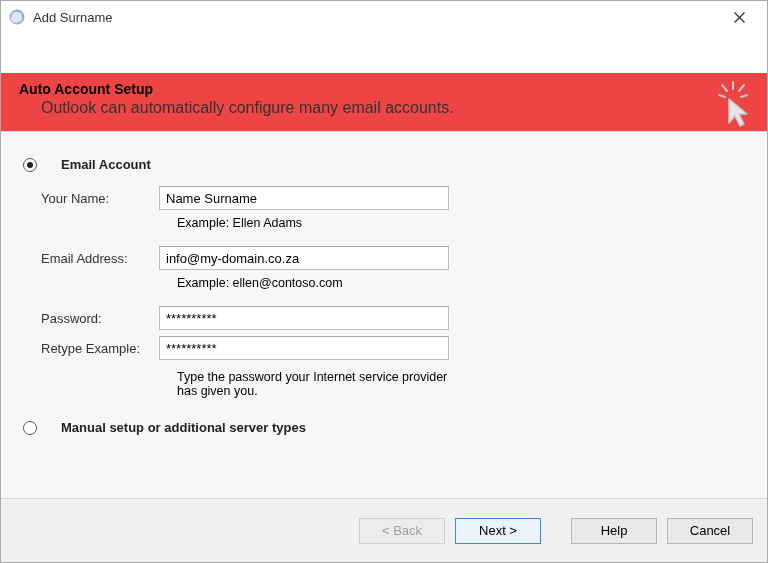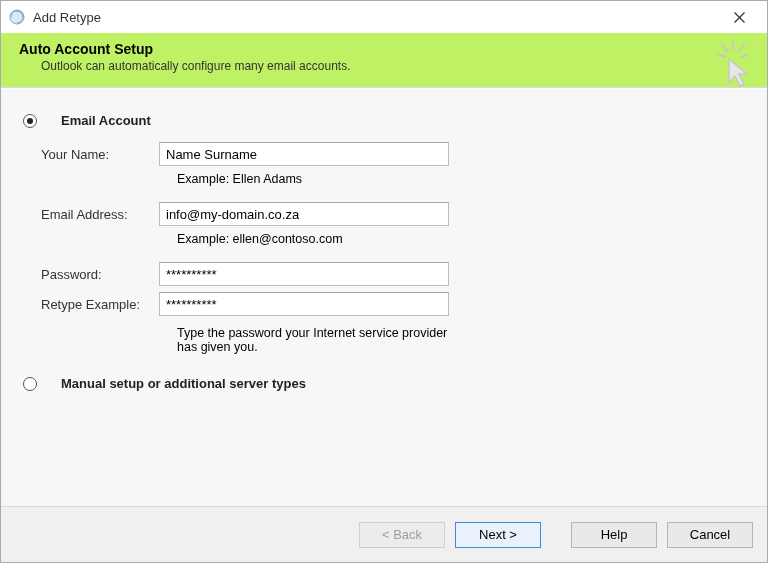--- a/index.html
+++ b/index.html
@@ -37,29 +37,30 @@
     display:flex; align-items:center; justify-content:center;
     cursor:pointer;
   }
   .titlebar .close svg { width:11px; height:11px; }
 
   
   .header {
     padding:8px 4px 14px 18px;
     position:relative;
     border-bottom:1px solid #d9d9d9;
-    background:#bef264;
+    background:#ef4444;
+    margin-top:40px;
   }
   .header .h-title {
     font-weight:700;
     font-size:14px;
     color:#000;
   }
   .header .h-sub {
-    font-size:12px;
+    font-size:16px;
     color:#333;
     margin-left:22px;
     margin-top:2px;
   }
   .header .wizard-icon {
     position:absolute;
     right:14px; top:8px;
     width:40px; height:48px;
     color:#c7c7c7;
   }
@@ -119,21 +120,21 @@
   .hint {
     grid-column:2;
     font-size:12.5px;
     color:#000000;
     margin:0 0 10px 18px;
   }
   .opt2 { margin-top:12px; }
 
   
   .footer {
-    height:56px;
+    height:64px;
     display:flex; align-items:center; justify-content:flex-end;
     gap:10px;
     padding:16px 14px;
     background:#f0f0f0;
     border-top:1px solid #d9d9d9;
   }
   .btn {
     min-width:86px;
     height:26px;
     border:1px solid #b5b5b5;
@@ -152,21 +153,21 @@
 <body>
 
 <div class="titlebar">
   <span class="app-icon">
     <svg viewBox="0 0 16 16">
       <circle cx="8" cy="8" r="7" fill="#dbe8f4" stroke="#7aa7cc" stroke-width="1"></circle>
       <path d="M2 8 A6 6 0 0 1 14 8" fill="none" stroke="#7aa7cc" stroke-width="1"></path>
       <path d="M8 2 A6 6 0 0 1 8 14" fill="none" stroke="#7aa7cc" stroke-width="1"></path>
     </svg>
   </span>
-  <span class="title">Add Retype</span>
+  <span class="title">Add Surname</span>
   <span class="spacer"></span>
   <span class="close">
     <svg viewBox="0 0 11 11">
       <line x1="0.5" y1="0.5" x2="10.5" y2="10.5" stroke="#333" stroke-width="1.2"></line>
       <line x1="10.5" y1="0.5" x2="0.5" y2="10.5" stroke="#333" stroke-width="1.2"></line>
     </svg>
   </span>
 </div>
 
 <div class="header">

